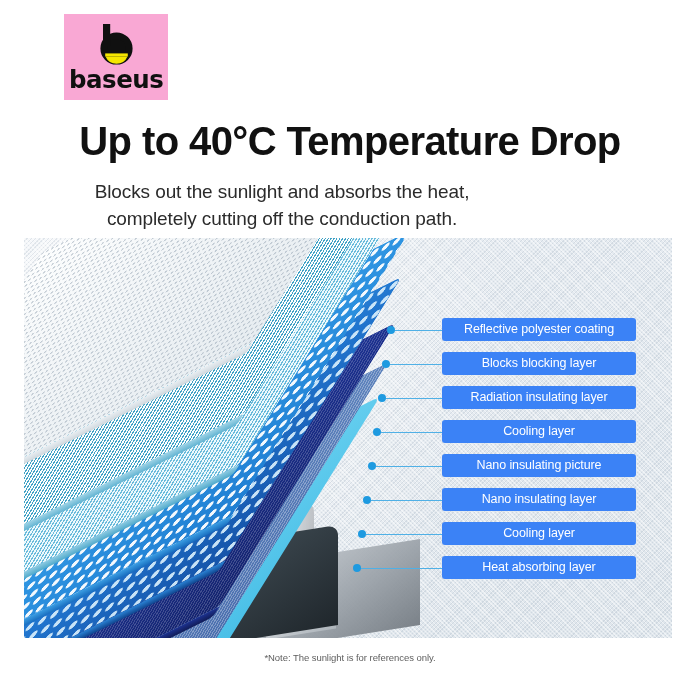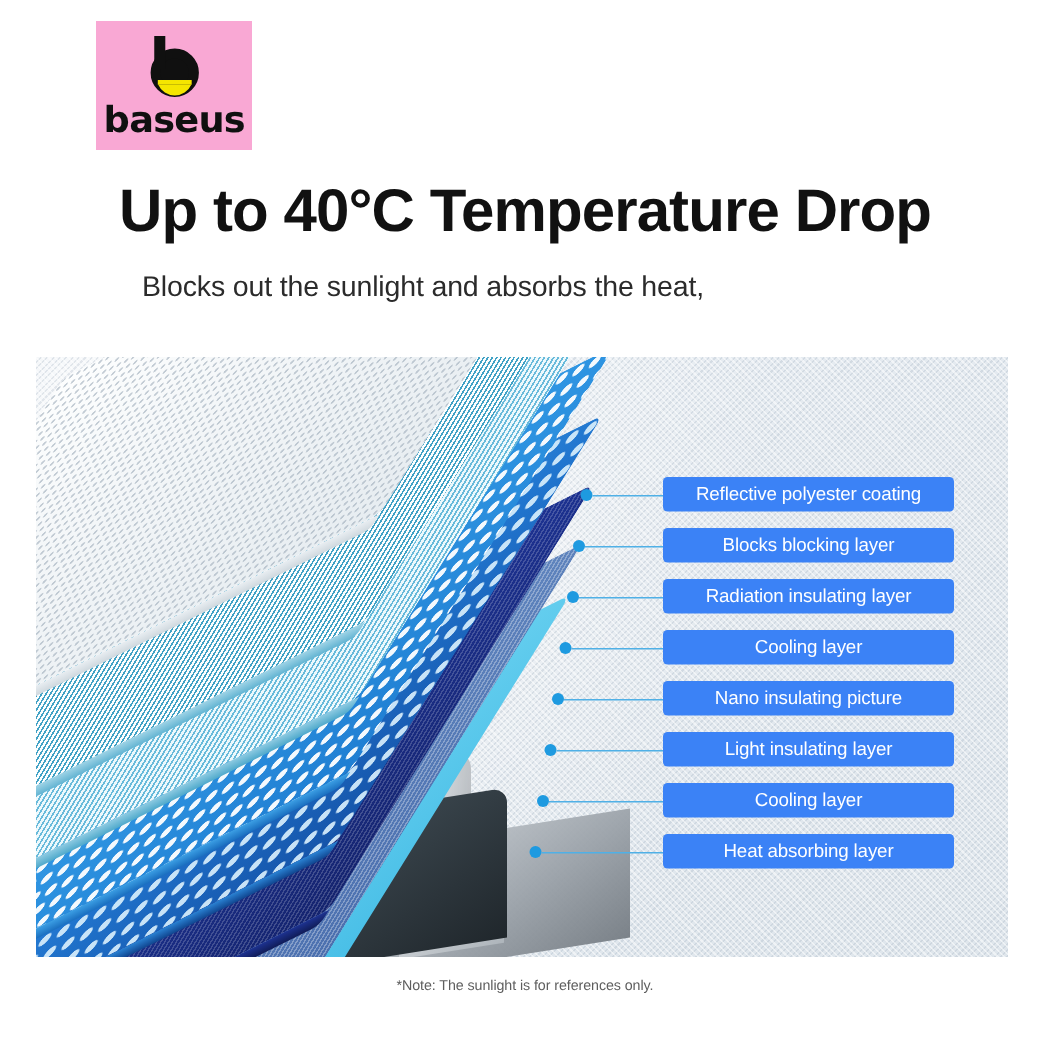--- a/index.html
+++ b/index.html
@@ -317,20 +317,21 @@
       <path d="M12.2 31.4 h22.6 v3.1 h-22.6 z" fill="#f5e600"></path>
     </svg>
   </div>
   <div id="brand-wordmark">baseus</div>
 </div>
 
 <div id="headline">Up to 40°C Temperature Drop</div>
 
 <div id="subhead">
   <div>Blocks out the sunlight and absorbs the heat,</div>
+  <div>completely cutting off the conduction path.</div>
 </div>
 
 <div id="illustration">
   <div id="panel-texture"></div>
   <div id="panel-glow"></div>
 
   <div id="car-roof">
     <div class="car-body"></div>
     <div class="car-interior"></div>
     <div class="car-seat"></div>
@@ -402,21 +403,21 @@
 
   <div class="callout" style="top:216px">
     <div class="callout-dot" style="left:344px"></div>
     <div class="callout-line" style="left:352px; width:66px"></div>
     <div class="callout-box">Nano insulating picture</div>
   </div>
 
   <div class="callout" style="top:250px">
     <div class="callout-dot" style="left:339px"></div>
     <div class="callout-line" style="left:347px; width:71px"></div>
-    <div class="callout-box">Light insulating layer</div>
+    <div class="callout-box">Nano insulating layer</div>
   </div>
 
   <div class="callout" style="top:284px">
     <div class="callout-dot" style="left:334px"></div>
     <div class="callout-line" style="left:342px; width:76px"></div>
     <div class="callout-box">Cooling layer</div>
   </div>
 
   <div class="callout" style="top:318px">
     <div class="callout-dot" style="left:329px"></div>

